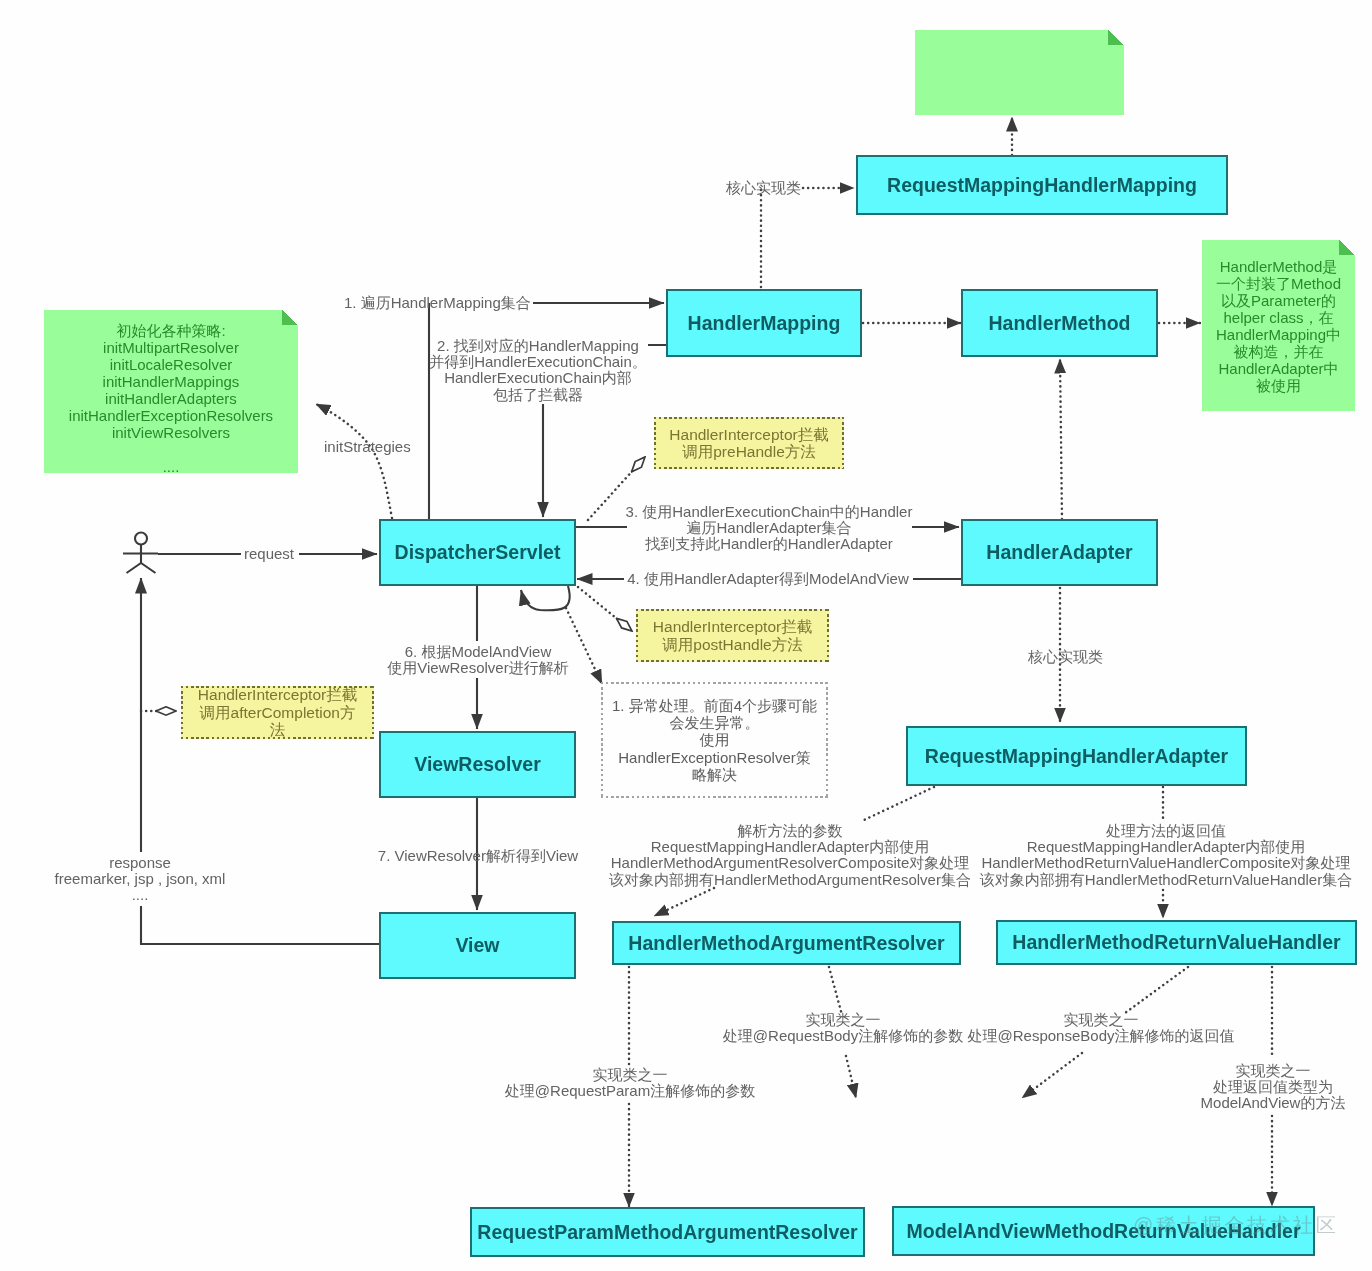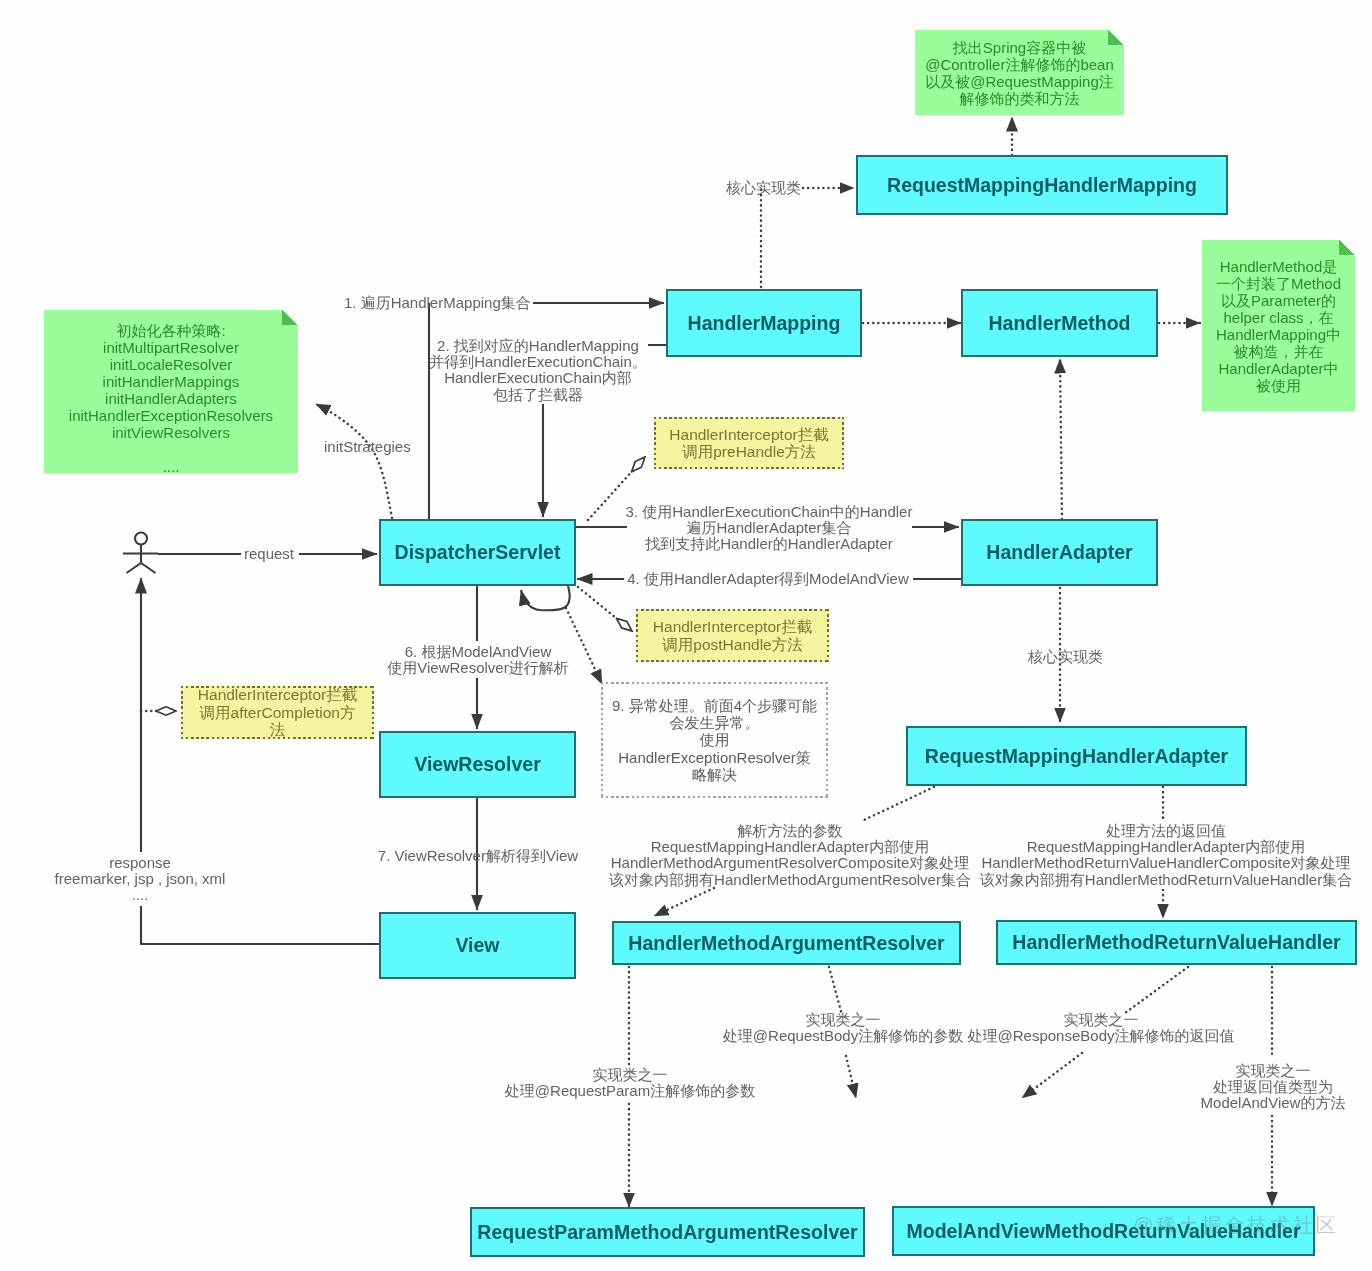--- a/index.html
+++ b/index.html
@@ -215,24 +215,20 @@
 initLocaleResolver
 initHandlerMappings
 initHandlerAdapters
 initHandlerExceptionResolvers
 initViewResolvers
 
 ....</span>
     <i class="fold"></i>
     </div>
   <div class="note" id="note-spring">
-    <span>找出Spring容器中被
-@Controller注解修饰的bean
-以及被@RequestMapping注
-解修饰的类和方法</span>
     <i class="fold"></i>
     </div>
   <div class="note" id="note-hmeth">
     <span>HandlerMethod是
 一个封装了Method
 以及Parameter的
 helper class，在
 HandlerMapping中
 被构造，并在
 HandlerAdapter中
@@ -248,21 +244,21 @@
     <span>HandlerInterceptor拦截
 调用postHandle方法</span>
     </div>
   <div class="ynote" id="yn-after">
     <span>HandlerInterceptor拦截
 调用afterCompletion方
 法</span>
     </div>
 
   <div class="dnote" id="dn-exc">
-    <span>9. 异常处理。前面4个步骤可能
+    <span>1. 异常处理。前面4个步骤可能
 会发生异常。
 使用
 HandlerExceptionResolver策
 略解决</span>
     </div>
 
   <div class="lbl c" id="l-request">request</div>
   <div class="lbl c" id="l-response">response
 freemarker, jsp , json, xml
 ....</div>

